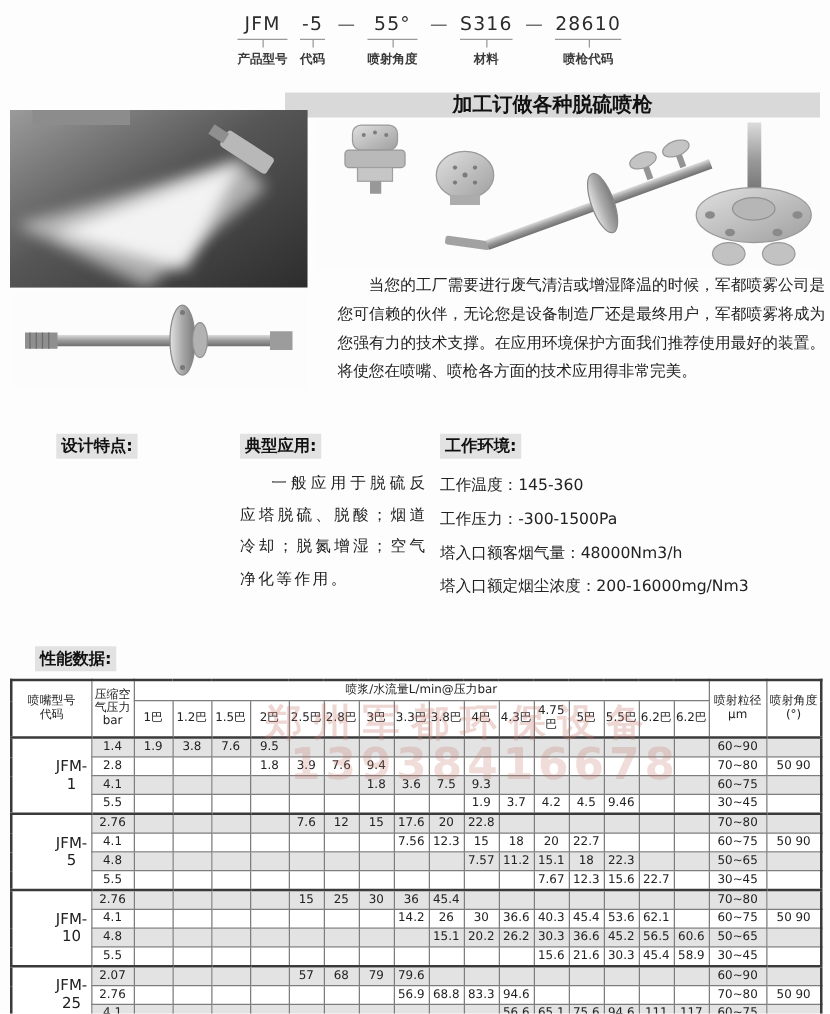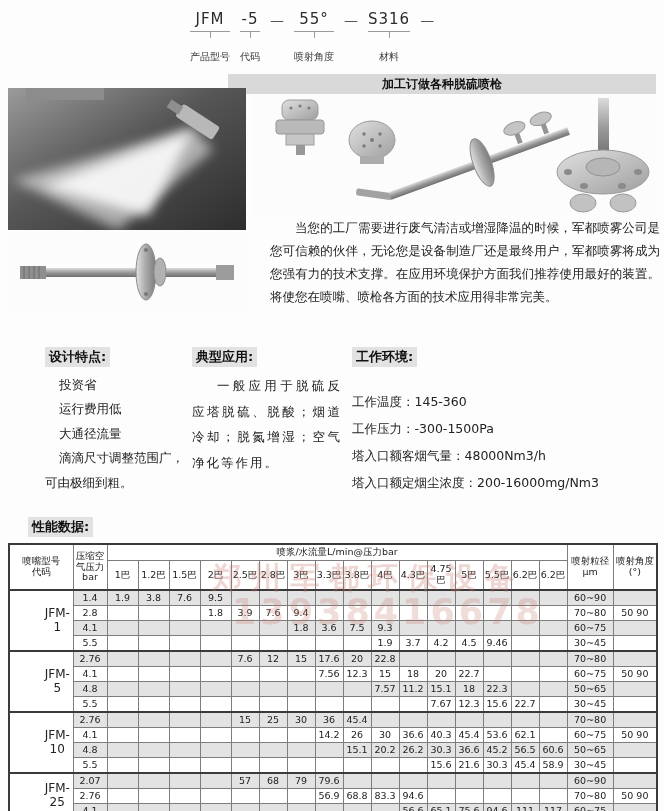--- a/index.html
+++ b/index.html
@@ -5,45 +5,45 @@
   html,body{margin:0;padding:0;background:#fff;}
   .page{position:relative;width:664px;height:811px;background:#fdfdfd;overflow:hidden;
         font-family:"DejaVu Sans","Liberation Sans",sans-serif;color:#1d1d1d;}
 
   
   .code-strip{position:absolute;left:190px;top:10px;display:flex;align-items:flex-start;gap:10px;}
   .cp{display:flex;flex-direction:column;align-items:center;}
   .cp .c{font-size:15px;letter-spacing:1px;color:#2b2b2b;white-space:nowrap;}
   .cp .t{align-self:stretch;height:6px;border-top:1px solid #999;position:relative;margin-top:3px;}
   .cp .t::after{content:"";position:absolute;left:50%;top:0;width:1px;height:6px;background:#999;}
-  .cp .l{font-size:10px;color:#3a3a3a;margin-top:12px;white-space:nowrap;}
+  .cp .l{font-size:10px;color:#3a3a3a;margin-top:2px;white-space:nowrap;font-weight:bold;}
   .sep{font-size:14px;color:#555;padding-top:2px;}
 
   .banner{position:absolute;left:228px;top:74px;width:428px;height:20px;background:#d9d9d9;
-          display:flex;align-items:center;justify-content:center;font-size:12px;font-weight:bold;color:#111;}
+          display:flex;align-items:center;justify-content:center;font-size:16px;font-weight:bold;color:#111;}
 
   .photo{position:absolute;overflow:hidden;}
   .photo.spray{left:8px;top:88px;width:238px;height:142px;background:#444;}
   .photo.lance{left:8px;top:232px;width:238px;height:80px;background:#fff;}
   .photo.parts{left:252px;top:96px;width:404px;height:120px;background:#fff;}
 
   .intro{position:absolute;left:270px;top:216px;width:390px;margin:0;font-size:12.5px;line-height:1.85;
          text-indent:2em;text-align:justify;color:#222;}
 
   .col{position:absolute;top:346px;}
   .col.design{left:45px;width:148px;}
   .col.typical{left:192px;width:150px;}
   .col.env{left:352px;width:302px;}
   .sec-title{display:inline-block;background:#e2e2e2;font-weight:bold;font-size:13px;padding:1px 4px;color:#111;}
   .feat{font-size:12.5px;line-height:1.95;padding-left:14px;color:#222;}
   .feat.hang{padding-left:0;text-indent:14px;}
   .typ-text{margin:6px 0 0 0;font-size:12.5px;line-height:2.05;text-indent:2em;text-align:justify;
             letter-spacing:2px;color:#222;}
   .env-line{font-size:12.5px;line-height:2.15;color:#222;white-space:nowrap;}
-  .env-wrap{margin-top:22px;}
+  .env-wrap{margin-top:8px;}
   .feat-wrap{margin-top:6px;}
 
   .perf-title{position:absolute;left:28px;top:517px;background:#e2e2e2;font-weight:bold;font-size:13px;
               padding:1px 4px;color:#111;}
 
   table.perf{position:absolute;left:8px;top:543px;width:648px;border-collapse:collapse;table-layout:fixed;
              border:2px solid #3a3a3a;font-size:9.5px;}
   table.perf th,table.perf td{border:1px solid #7d7d7d;text-align:center;padding:0;overflow:hidden;
              line-height:1.15;font-weight:normal;color:#222;background:#fff;}
   table.perf thead th{height:15px;}
@@ -80,20 +80,25 @@
         <span class="t"></span>
         <span class="l">喷射角度</span>
       </div>
       <span class="sep">—</span>
       <div class="cp">
         <span class="c">S316</span>
         <span class="t"></span>
         <span class="l">材料</span>
       </div>
       <span class="sep">—</span>
+      <div class="cp">
+        <span class="c">28610</span>
+        <span class="t"></span>
+        <span class="l">喷枪代码</span>
+      </div>
     </div>
 
   <div class="banner">
     <span>加工订做各种脱硫喷枪</span>
   </div>
 
   <div class="photo spray">
     <svg width="238" height="142" viewBox="0 0 238 142">
       <defs>
         <linearGradient id="bgG" x1="0" y1="0" x2="1" y2="1">
@@ -202,26 +207,20 @@
         <ellipse cx="13" cy="107" rx="13" ry="9" fill="#c2c2c2" stroke="#9a9a9a"></ellipse>
         <ellipse cx="53" cy="107" rx="13" ry="9" fill="#c2c2c2" stroke="#9a9a9a"></ellipse>
       </g>
     </svg>
   </div>
 
   <p class="intro">当您的工厂需要进行废气清洁或增湿降温的时候，军都喷雾公司是您可信赖的伙伴，无论您是设备制造厂还是最终用户，军都喷雾将成为您强有力的技术支撑。在应用环境保护方面我们推荐使用最好的装置。将使您在喷嘴、喷枪各方面的技术应用得非常完美。</p>
 
   <div class="col design">
     <span class="sec-title">设计特点:</span>
-    <div class="feat-wrap" id="featList">
-        <div class="feat">投资省</div>
-        <div class="feat">运行费用低</div>
-        <div class="feat">大通径流量</div>
-        <div class="feat hang">滴滴尺寸调整范围广，可由极细到粗。</div>
-      </div>
   </div>
 
   <div class="col typical">
     <span class="sec-title">典型应用:</span>
     <p class="typ-text">一般应用于脱硫反应塔脱硫、脱酸；烟道冷却；脱氮增湿；空气净化等作用。</p>
   </div>
 
   <div class="col env">
     <span class="sec-title">工作环境:</span>
     <div class="env-wrap" id="envList">

